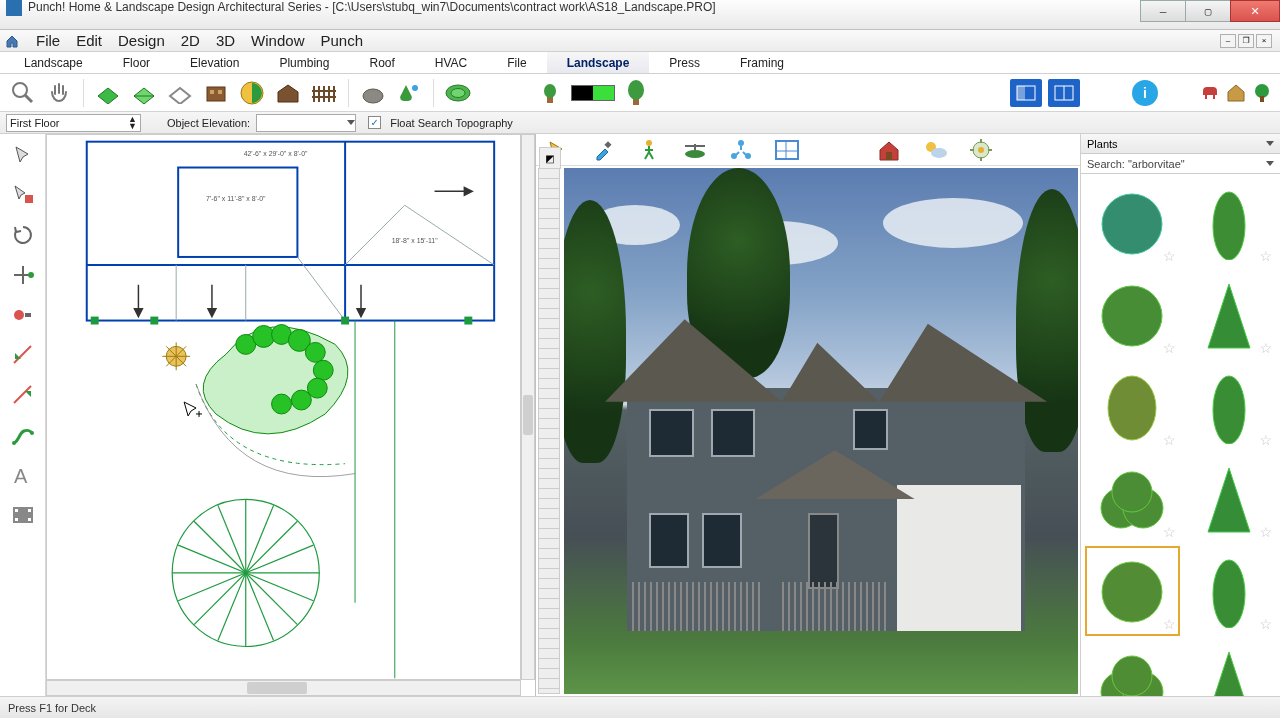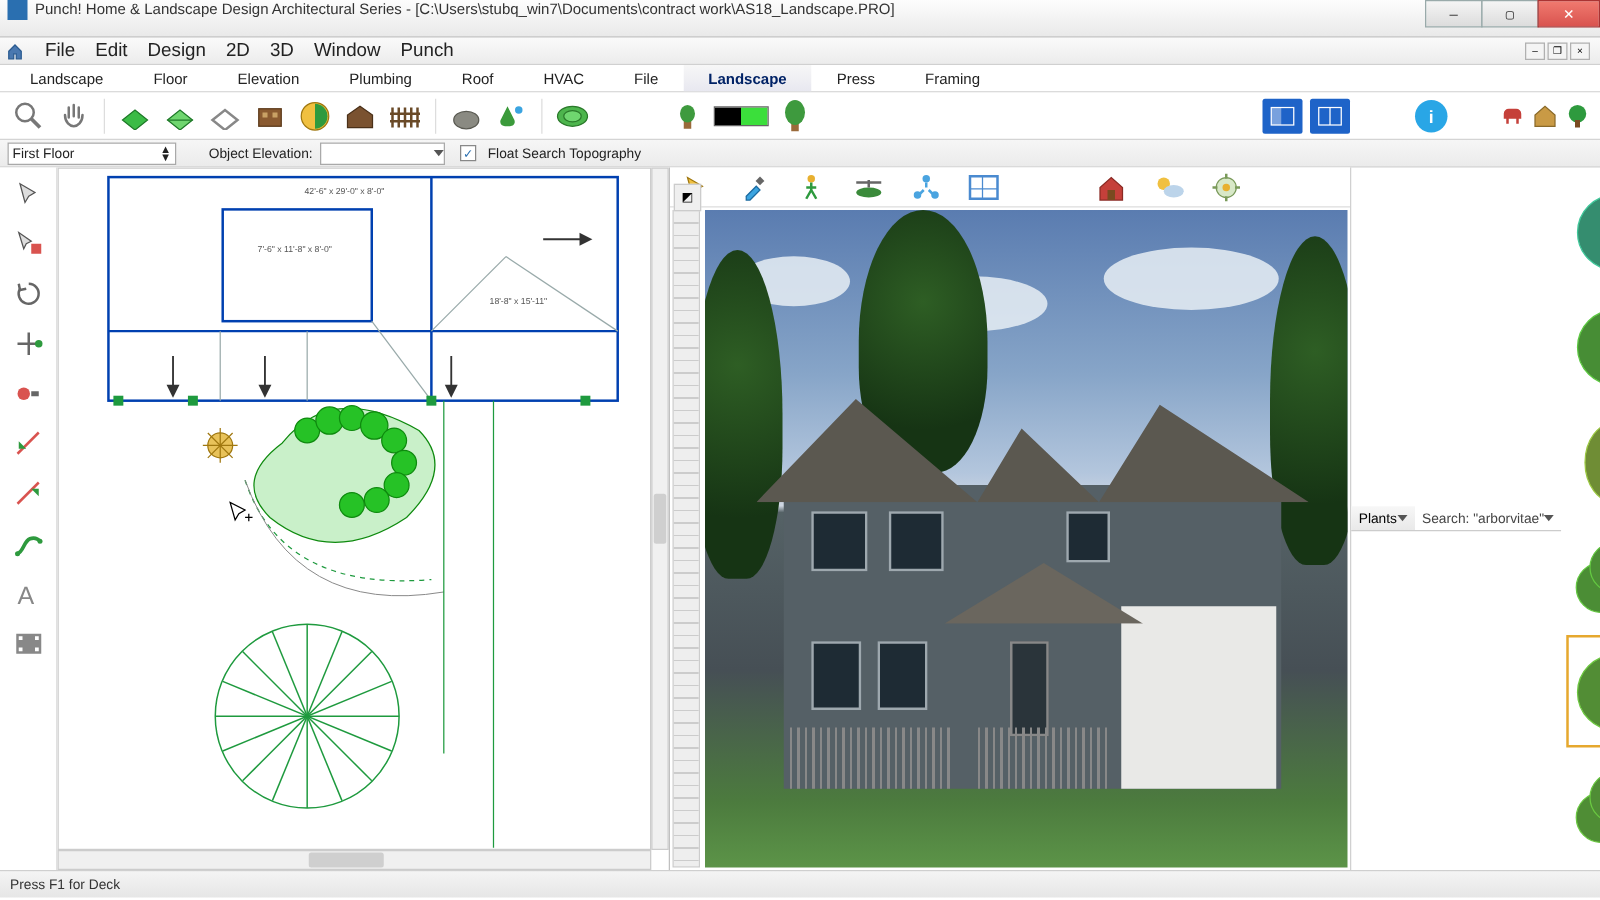--- a/index.html
+++ b/index.html
@@ -54,21 +54,21 @@
 .pane3d .render{position:absolute;top:34px;left:28px;right:2px;bottom:2px;background:linear-gradient(to bottom,#5a7cb0 0%, #87a5c8 25%, #b3c6dd 40%, #cfd7e2 45%, #556266 46%, #464f55 70%, #4c7b3e 90%, #5c9448 100%);overflow:hidden;}
 .ruler-v{position:absolute;top:34px;left:2px;width:22px;bottom:2px;background:repeating-linear-gradient(to bottom,#eee,#eee 9px,#ccc 9px,#ccc 10px);border:1px solid #ccc;}
 .ruler-v .square{position:absolute;top:-22px;left:0;width:22px;height:22px;background:#efefef;border:1px solid #ccc;display:flex;align-items:center;justify-content:center;font-size:10px;}
 .pane2d .canvas{position:absolute;top:0;left:0;right:14px;bottom:16px;background:#fff;overflow:hidden;border:1px solid #ccc;}
 .pane2d .scroll-v{position:absolute;top:0;right:0;width:14px;bottom:16px;background:#f0f0f0;border:1px solid #ccc;}
 .pane2d .scroll-v .thumb{position:absolute;left:1px;right:1px;top:260px;height:40px;background:#cfcfcf;border-radius:2px;}
 .pane2d .scroll-h{position:absolute;left:0;right:14px;bottom:0;height:16px;background:#f0f0f0;border:1px solid #ccc;}
 .pane2d .scroll-h .thumb{position:absolute;top:1px;bottom:1px;left:200px;width:60px;background:#cfcfcf;border-radius:2px;}
 
 
-.lib{width:200px;border-left:1px solid #d0d0d0;display:flex;flex-direction:row;align-items:center;}
+.lib{width:200px;border-left:1px solid #d0d0d0;display:flex;flex-direction:column;}
 .lib .cat{height:20px;border-bottom:1px solid #ccc;background:linear-gradient(#f7f7f7,#e9e9e9);display:flex;align-items:center;justify-content:space-between;padding:0 6px;font-size:11px;}
 .lib .search{height:20px;border-bottom:1px solid #ccc;display:flex;align-items:center;justify-content:space-between;padding:0 6px;font-size:11px;color:#444;}
 .lib .grid{flex:1;overflow:hidden;display:grid;grid-template-columns:1fr 1fr;grid-auto-rows:90px;gap:2px;padding:4px;background:#fff;}
 .lib .item{position:relative;border:2px solid transparent;display:flex;align-items:center;justify-content:center;}
 .lib .item.sel{border-color:#e6a82e;}
 .lib .star{position:absolute;right:2px;bottom:2px;color:#c8c8c8;font-size:14px;}
 .plant{width:74px;height:74px;}
 
 
 .status{height:22px;background:linear-gradient(#f4f4f4,#e6e6e6);border-top:1px solid #cfcfcf;font-size:11px;color:#333;display:flex;align-items:center;padding:0 8px;}

